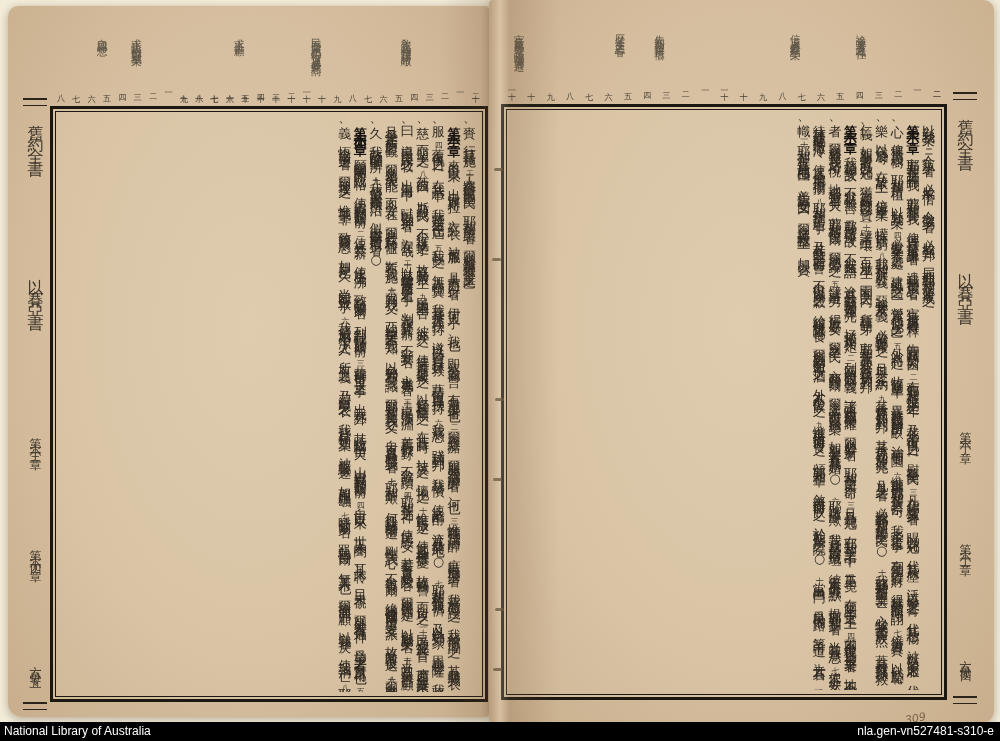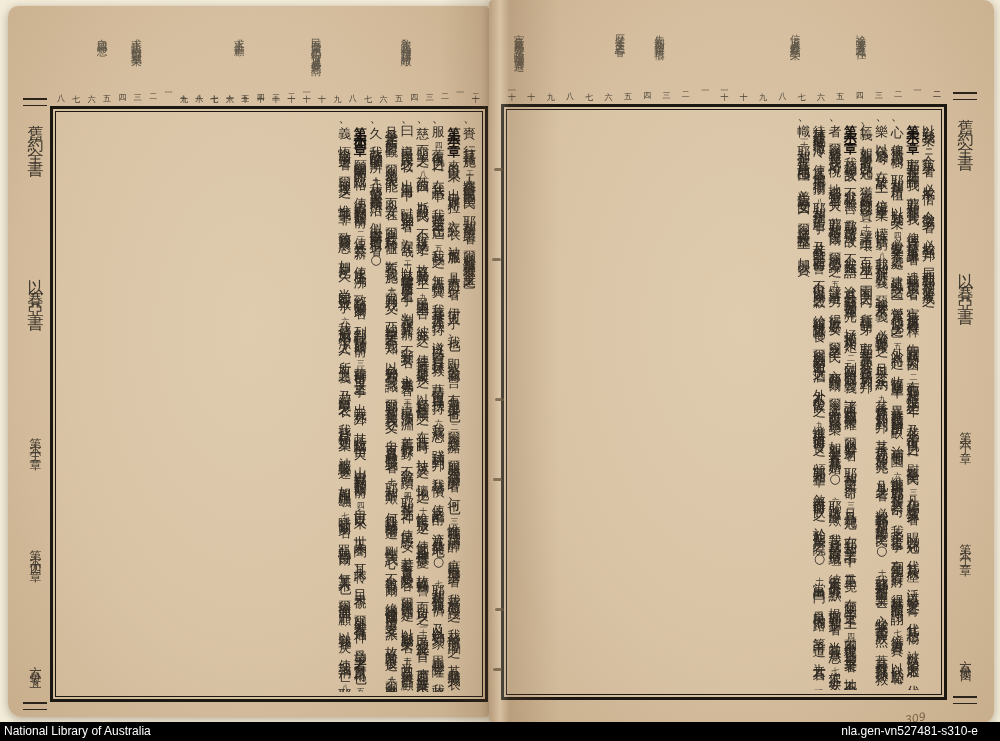--- a/index.html
+++ b/index.html
@@ -47,21 +47,21 @@
   .vbody{position:absolute;inset:4px 5px;writing-mode:vertical-rl;
          font-size:13px;line-height:15.6px;letter-spacing:3px;color:#2c2720;
          overflow:hidden;text-align:justify;}
   .chap{font-weight:bold;color:#171310;letter-spacing:4px;margin-inline-end:10px;}
   .vs{font-size:8px;letter-spacing:0.5px;color:#3c362c;margin-inline:1px;}
   
   #footer-bar{position:absolute;left:0;bottom:0;width:1000px;height:19px;background:#000;
               font-family:"Liberation Sans","DejaVu Sans",sans-serif;color:#fff;font-size:12px;}
   #footer-bar .flabel{position:absolute;top:2px;}
   #lib-name{left:4px;}
-  #img-id{right:22px;text-align:right;}
+  #img-id{right:6px;text-align:right;}
   
   #hw-num{position:absolute;left:905px;top:712px;font-family:"DejaVu Sans",sans-serif;
           font-style:italic;font-size:11px;color:#7c6748;transform:rotate(-12deg);}
 </style>
 </head>
 <body>
 
 <div id="stage">
 
   <div class="page page-left">

